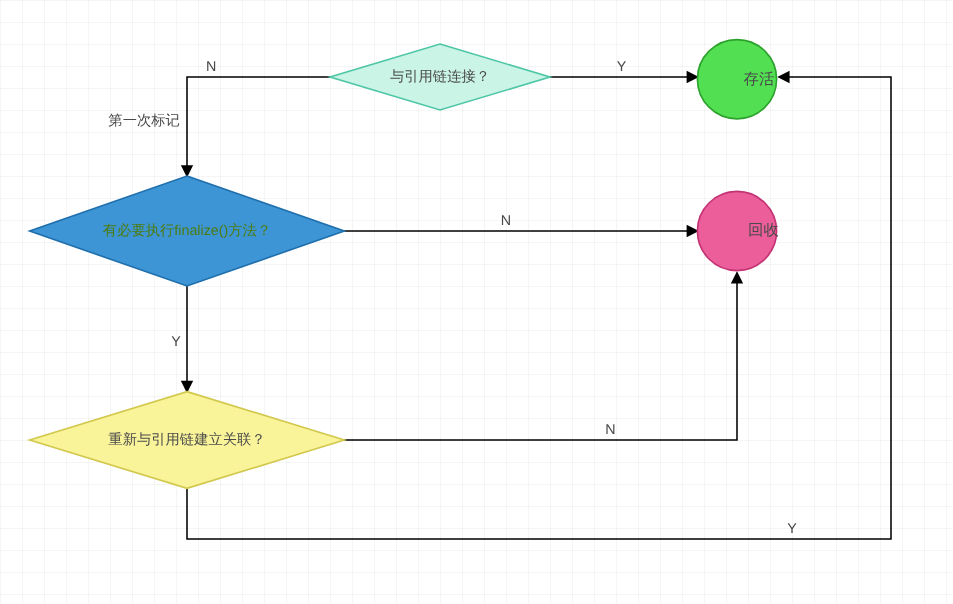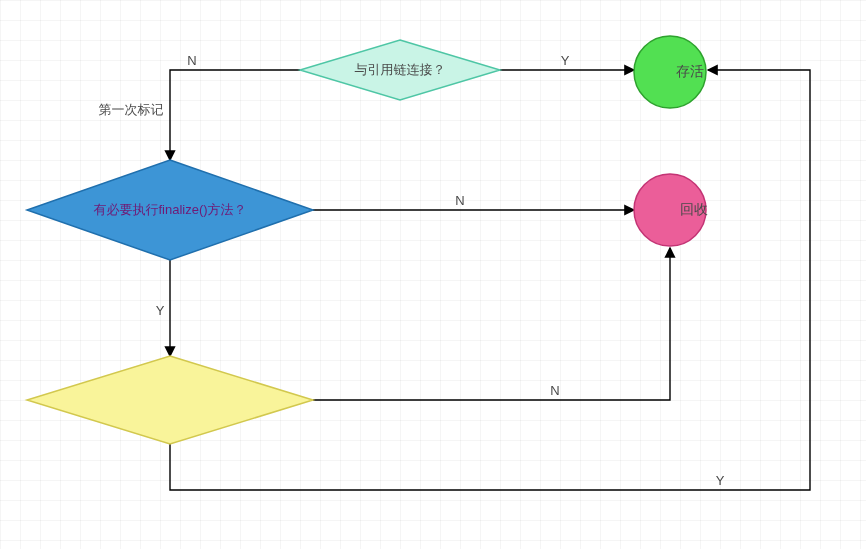--- a/index.html
+++ b/index.html
@@ -35,21 +35,21 @@
     pointer-events: none;
   }
   .node-label, .edge-label {
     position: absolute;
     font-size: 13px;
     color: #4a4a4a;
     white-space: nowrap;
     transform: translate(-50%, -50%);
     text-align: center;
   }
-  .node-label.white { color: #701a75; text-align: center; }
+  .node-label.white { color: #4d7c0f; text-align: center; }
   .node-label.big { font-size: 14px; }
 </style>
 </head>
 <body>
 
 <div class="stage">
   <div class="grid"></div>
 
   <svg class="overlay" viewBox="0 0 866 549">
     <defs>
@@ -76,20 +76,21 @@
 
     <polygon points="170,356 313,400 170,444 27,400" fill="#F9F49A" stroke="#D2C84E" stroke-width="1.5"></polygon>
 
     <circle cx="670" cy="72" r="36" fill="#52E052" stroke="#2DA22D" stroke-width="1.5"></circle>
 
     <circle cx="670" cy="210" r="36" fill="#EB5E99" stroke="#C33374" stroke-width="1.5"></circle>
   </svg>
 
   <div class="node-label" style="left:400px; top:70px;">与引用链连接？</div>
   <div class="node-label white" style="left:170px; top:210px;">有必要执行finalize()方法？</div>
+  <div class="node-label" style="left:170px; top:400px;">重新与引用链建立关联？</div>
   <div class="node-label big" style="left:670px; top:72px;margin-left:20px;">存活</div>
   <div class="node-label big" style="left:670px; top:210px;margin-left:24px;">回收</div>
 
   <div class="edge-label" style="left:192px; top:60px;">N</div>
   <div class="edge-label" style="left:565px; top:60px;">Y</div>
   <div class="edge-label" style="left:100px; top:110px;margin-left:31px;">第一次标记</div>
   <div class="edge-label" style="left:460px; top:200px;">N</div>
   <div class="edge-label" style="left:160px; top:310px;">Y</div>
   <div class="edge-label" style="left:555px; top:390px;">N</div>
   <div class="edge-label" style="left:720px; top:480px;">Y</div>

